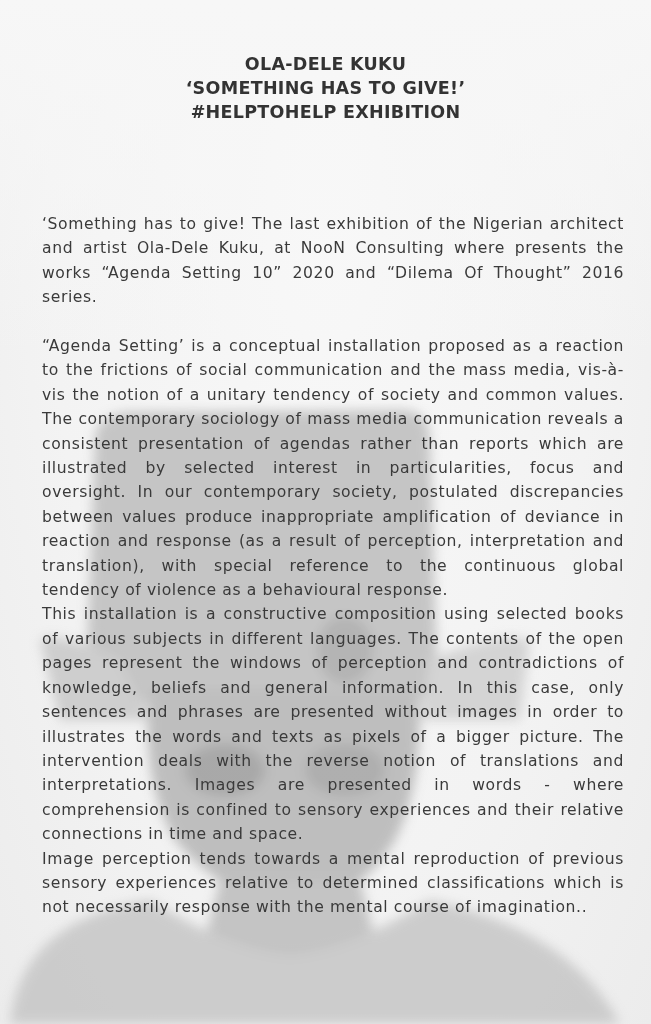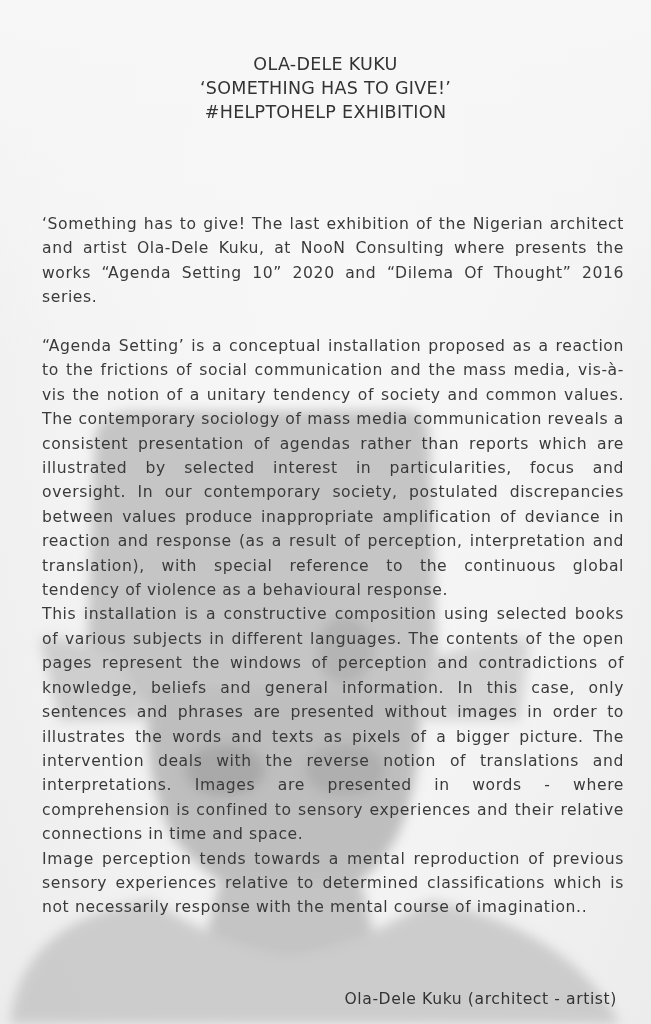--- a/index.html
+++ b/index.html
@@ -12,21 +12,21 @@
     }
     .bg {
       position: absolute; left: 0; top: 0; width: 651px; height: 1024px;
       background: radial-gradient(ellipse at 50% 20%, #f8f8f8 0%, #f3f3f3 60%, #ececec 100%);
       z-index: 0;
     }
     .portrait { position: absolute; left: 0; top: 0; width: 651px; height: 1024px; z-index: 1; }
     .content { position: absolute; left: 0; top: 0; width: 651px; height: 1024px; z-index: 2; }
     .header {
       position: absolute; left: 0; top: 52px; width: 651px;
-      text-align: center; font-weight: normal; font-size: 17.5px; line-height: 24px;
+      text-align: center; font-weight: bold; font-size: 17.5px; line-height: 24px;
       color: #333; letter-spacing: 0.3px;
     }
     .header div { white-space: nowrap; }
     .body-text {
       position: absolute; left: 42px; top: 186px; width: 582px;
       font-size: 15.6px; line-height: 24.4px; color: #3a3a3a;
       text-align: justify; letter-spacing: 0.6px; margin-top: 26px;
     }
     .body-text p { margin: 0; text-align-last: left; }
     .gap { height: 24.4px; }
@@ -79,14 +79,13 @@
   </div>
 
   <div class="body-text">
     <p>‘Something has to give! The last exhibition of the Nigerian architect  and artist Ola-Dele Kuku, at NooN Consulting where presents the works “Agenda Setting 10” 2020 and “Dilema Of Thought” 2016 series.</p>
     <div class="gap"></div>
     <p>“Agenda Setting’ is a conceptual installation proposed as a reaction to the frictions of social communication and the mass media, vis-à-vis the notion of a unitary tendency of society and common values. The contemporary sociology of mass media communication reveals a consistent presentation of agendas rather than reports which are illustrated by selected interest in particularities, focus and oversight. In our contemporary society, postulated discrepancies between values produce inappropriate amplification of deviance in reaction and response (as a result of perception, interpretation and translation), with special reference to the continuous global tendency of violence as a behavioural response.</p>
     <p>This installation is a constructive composition using selected books of various subjects in different languages. The contents of the open pages represent the windows of perception and contradictions of knowledge, beliefs and general information. In this case, only sentences and phrases are presented without images in order to illustrates the words and texts as pixels of a bigger picture. The intervention deals with the reverse notion of translations and interpretations. Images are presented in words - where comprehension is confined to sensory experiences and their relative connections in time and space.</p>
     <p>Image perception tends towards a mental reproduction of previous sensory experiences relative to determined classifications which is not necessarily response with the mental course of imagination..</p>
   </div>
 
-  <div class="signature">Ola-Dele Kuku (architect - artist)</div>
 </div>
 
 </body></html>

